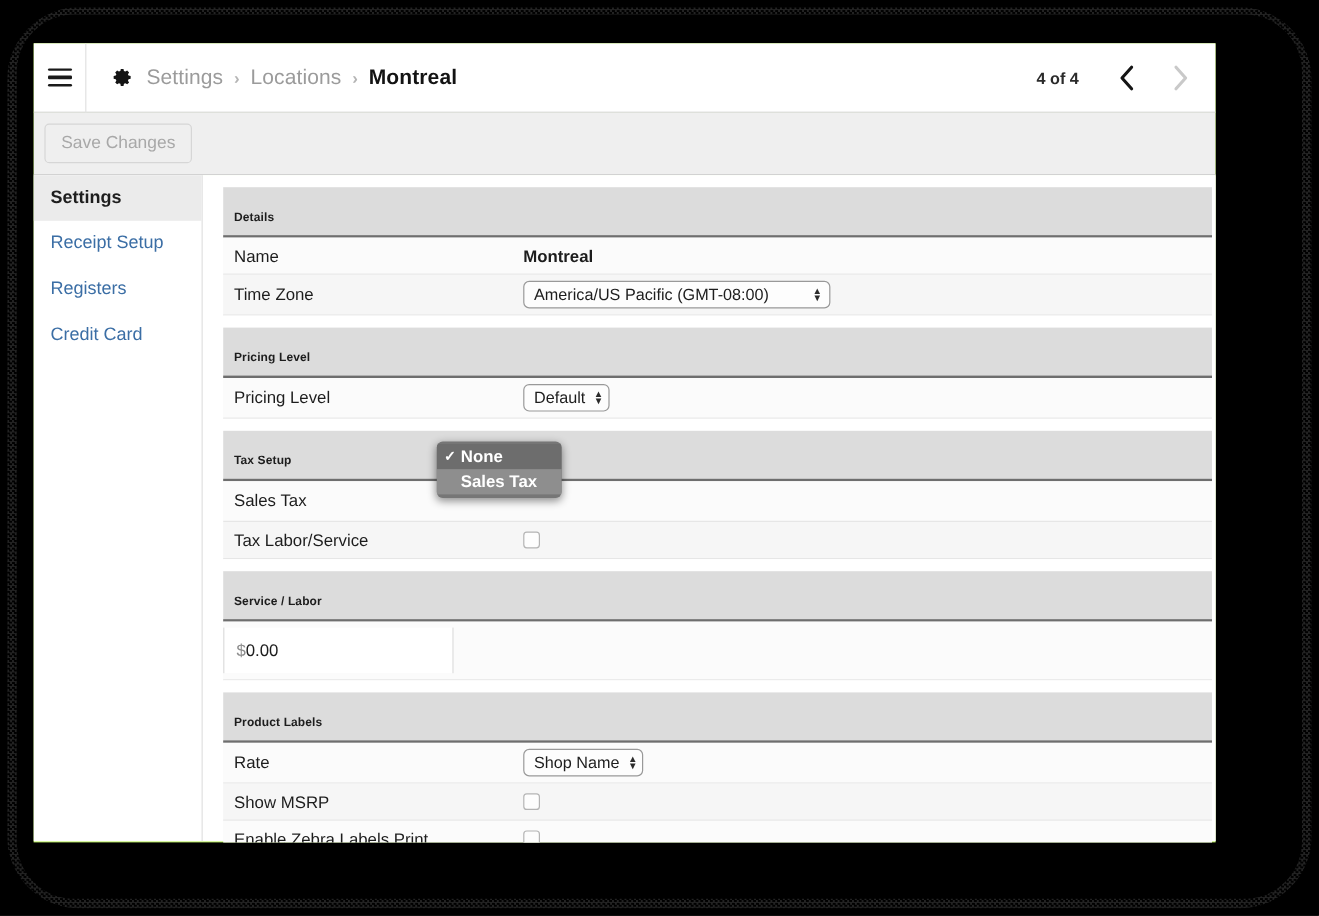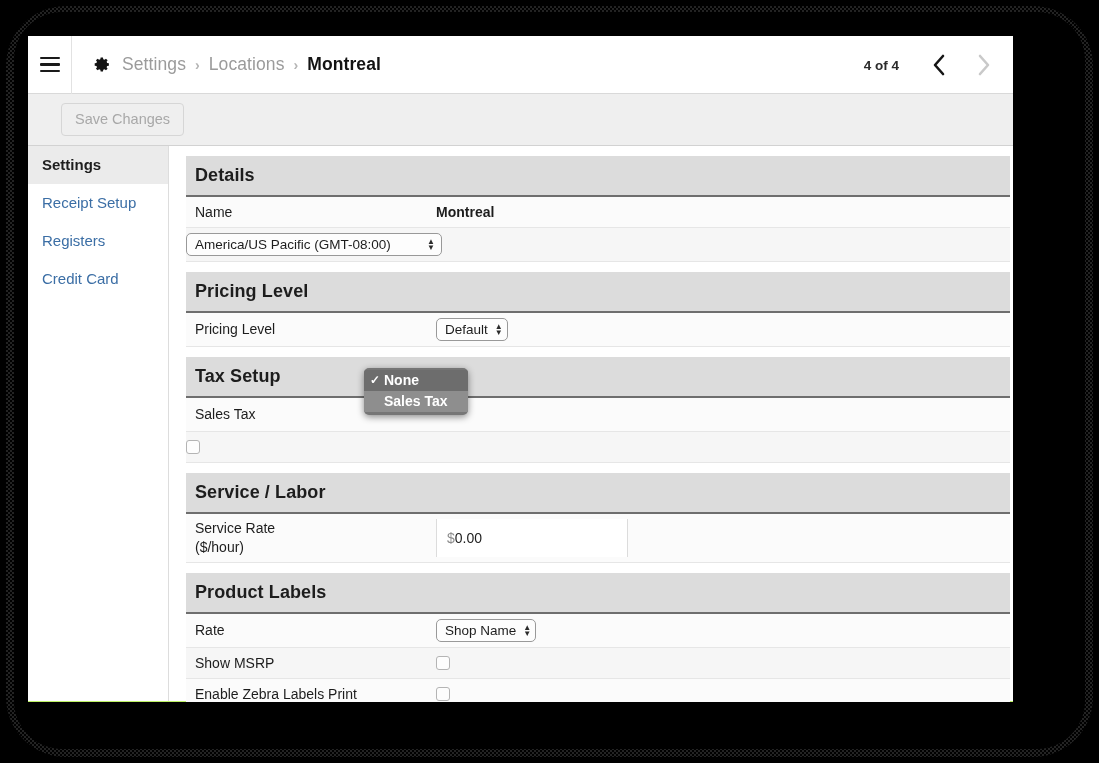--- a/index.html
+++ b/index.html
@@ -113,21 +113,20 @@
   }
   #save-btn {
     font-family: "Liberation Sans", sans-serif;
     font-size: 14.5px;
     color: #a8a8a8;
     background: #efefef;
     border: 1px solid #d6d6d6;
     border-radius: 4px;
     padding: 7px 13px 8px 13px;
     cursor: default;
-    margin-left: 24px;
   }
 
   
   #body {
     display: flex;
     height: 555px;
     background: #fff;
   }
   #sidebar {
     width: 141px;
@@ -155,24 +154,24 @@
     padding: 10px 13px 0 17px;
     background: #fff;
     position: relative;
   }
 
   .panel { width: 824px; }
 
   .sec-head {
     background: #dcdcdc;
     border-bottom: 2px solid #6e6e6e;
-    font-size: 18px;
+    font-size: 10px;
     font-weight: 700;
     color: #1d1d1d;
-    padding: 9px 0 9px 9px;
+    padding: 20px 0 9px 9px;
     letter-spacing: .1px;
   }
   .row {
     display: flex;
     align-items: center;
     min-height: 31px;
     border-bottom: 1px solid #e6e6e6;
     background: #fbfbfb;
     padding: 5px 0;
     gap: 46px;
@@ -338,20 +337,21 @@
 
     <div id="content">
 
       <div class="panel">
         <div class="sec-head">Details</div>
         <div class="row">
           <div class="row-label">Name</div>
           <div class="row-value val-strong">Montreal</div>
         </div>
         <div class="row alt">
+          <div class="row-label">Time Zone</div>
           <div class="row-value">
             <div class="sel sel-wide">
               <span>America/US Pacific (GMT-08:00)</span>
               <span class="caret">
                   <i>▲</i>
                   <i>▼</i>
                 </span>
             </div>
           </div>
         </div>
@@ -385,35 +385,32 @@
             <div class="sel" style="visibility:hidden">
               <span>None</span>
               <span class="caret">
                   <i>▲</i>
                   <i>▼</i>
                 </span>
             </div>
           </div>
         </div>
         <div class="row alt">
+          <div class="row-label">Tax Labor/Service</div>
           <div class="row-value">
             <span class="cbx"></span>
           </div>
         </div>
       </div>
 
       <div class="sec-gap"></div>
 
       <div class="panel">
         <div class="sec-head">Service / Labor</div>
         <div class="row tall">
-          <div class="row-label">
-            <div>Service Rate</div>
-            <div>($/hour)</div>
-          </div>
           <div class="row-value">
             <div class="money">
               <span class="cur">$</span>
               <span class="amt">0.00</span>
             </div>
           </div>
         </div>
       </div>
 
       <div class="sec-gap"></div>

